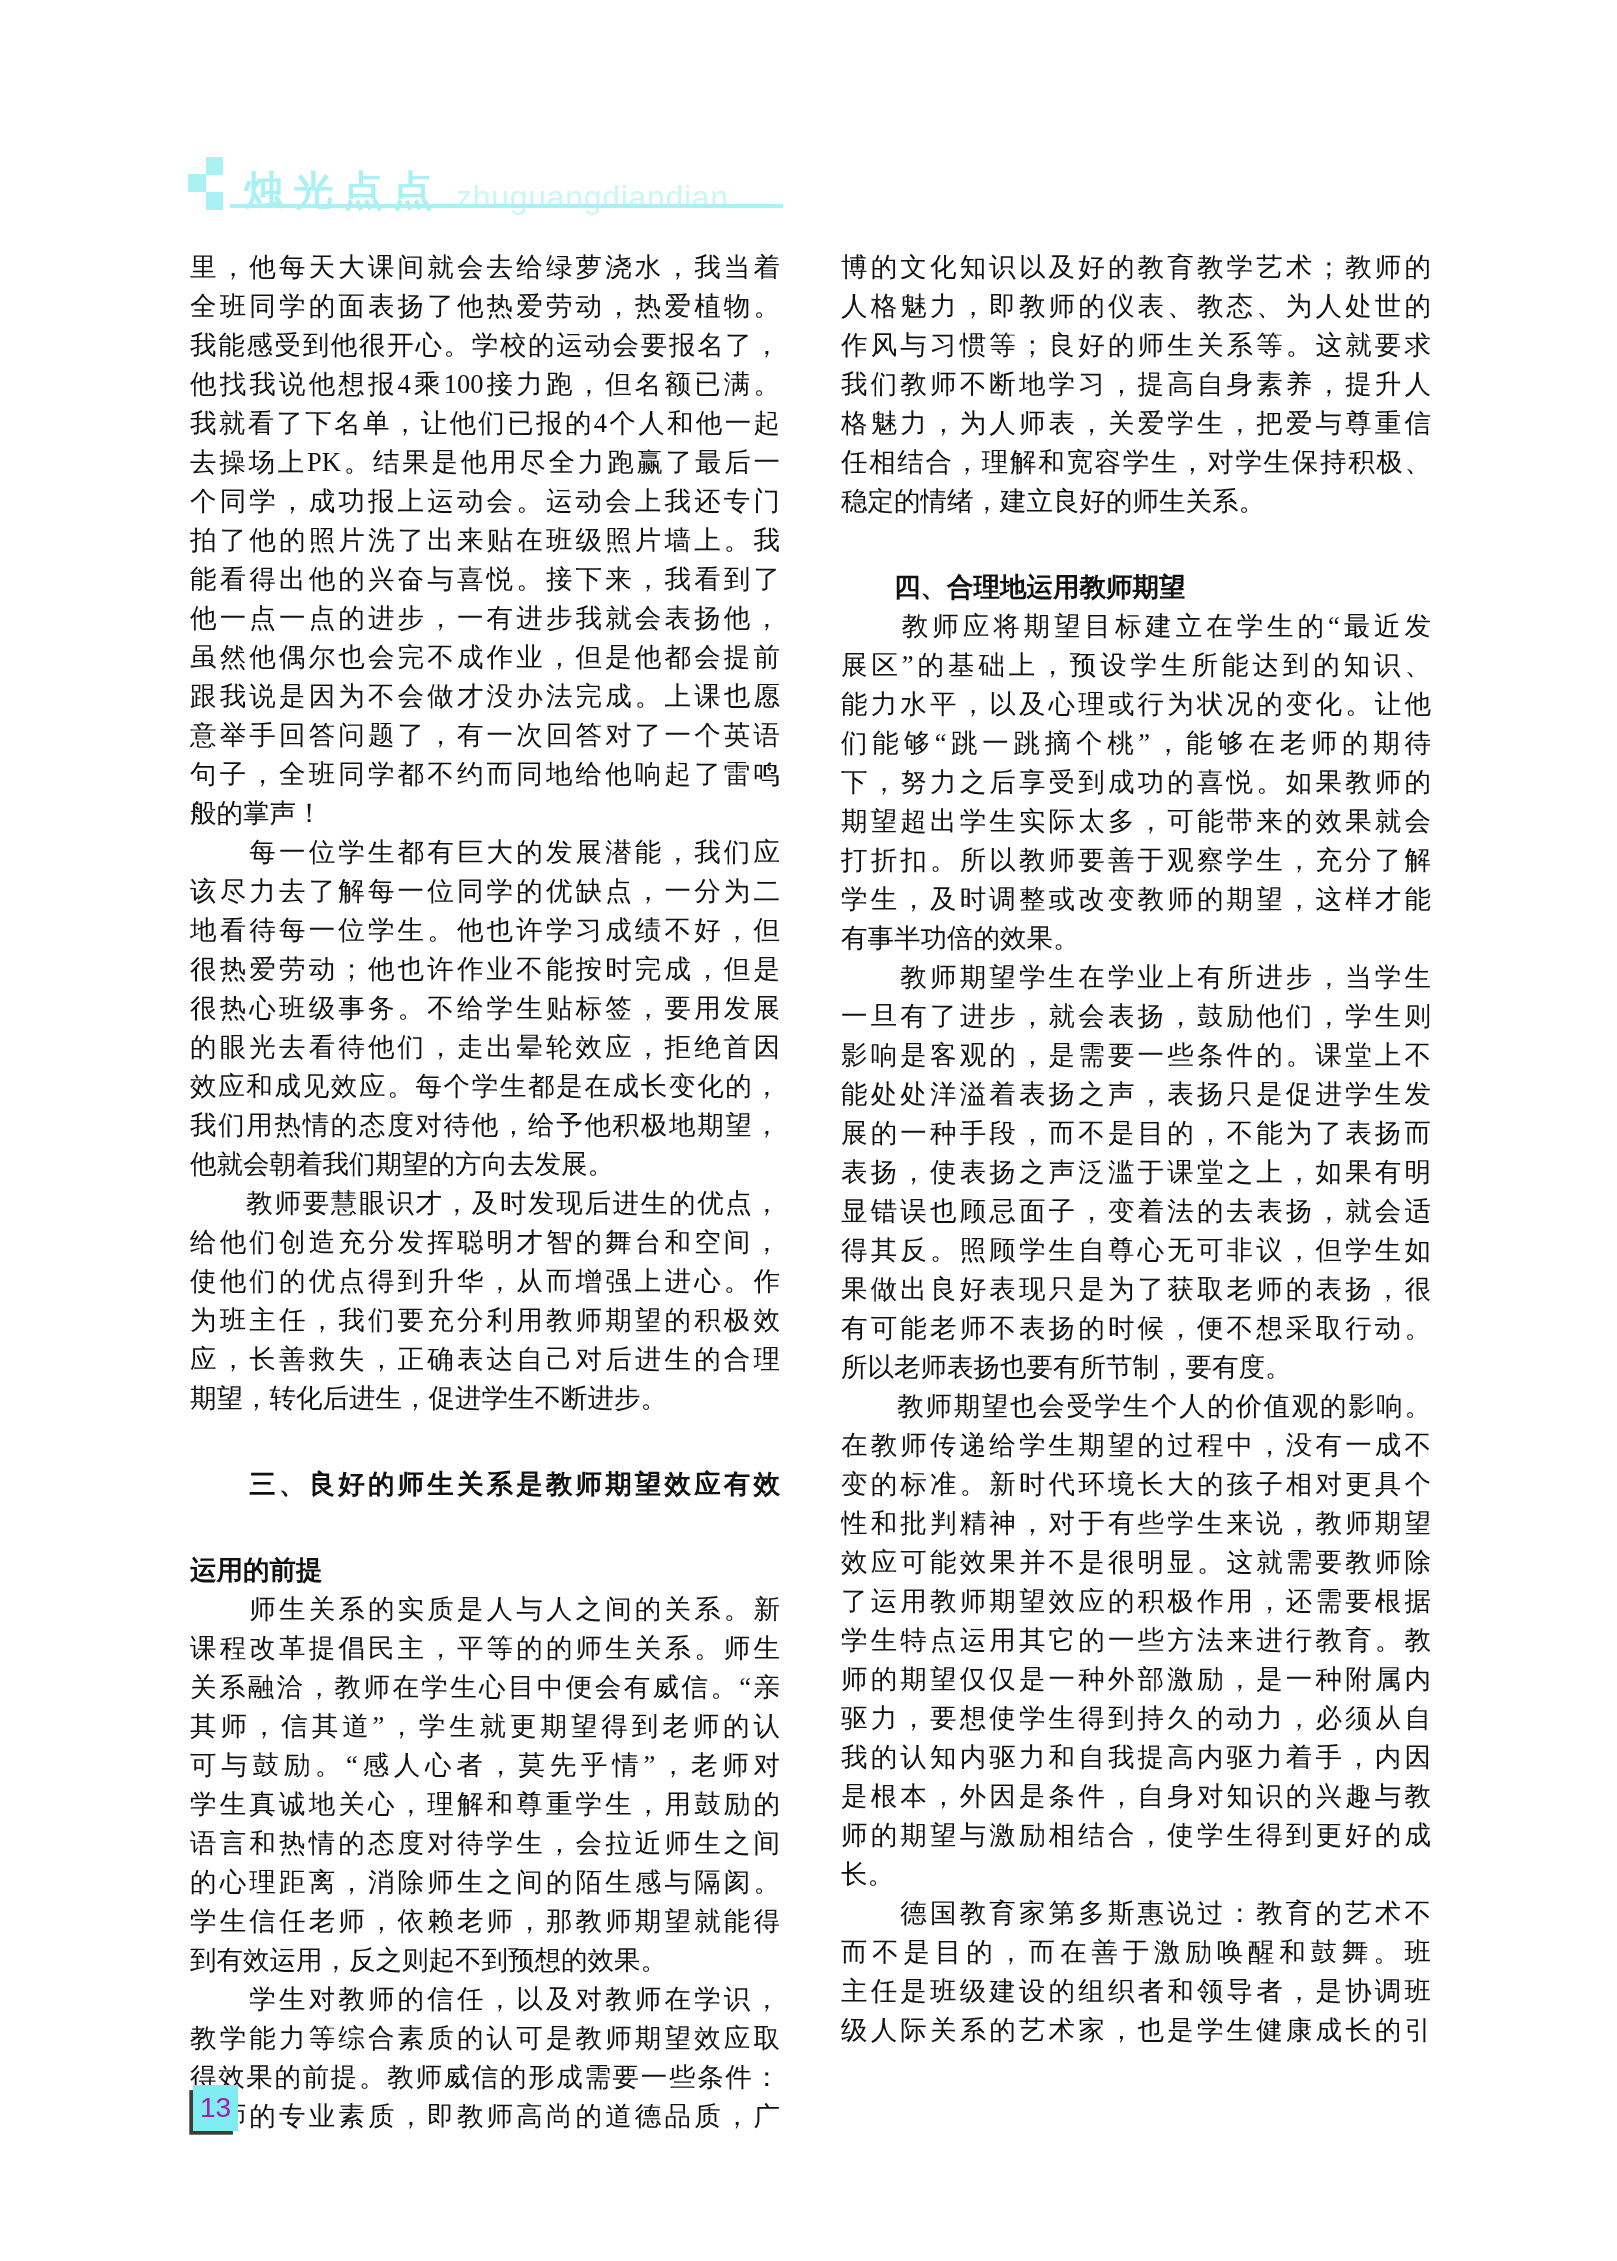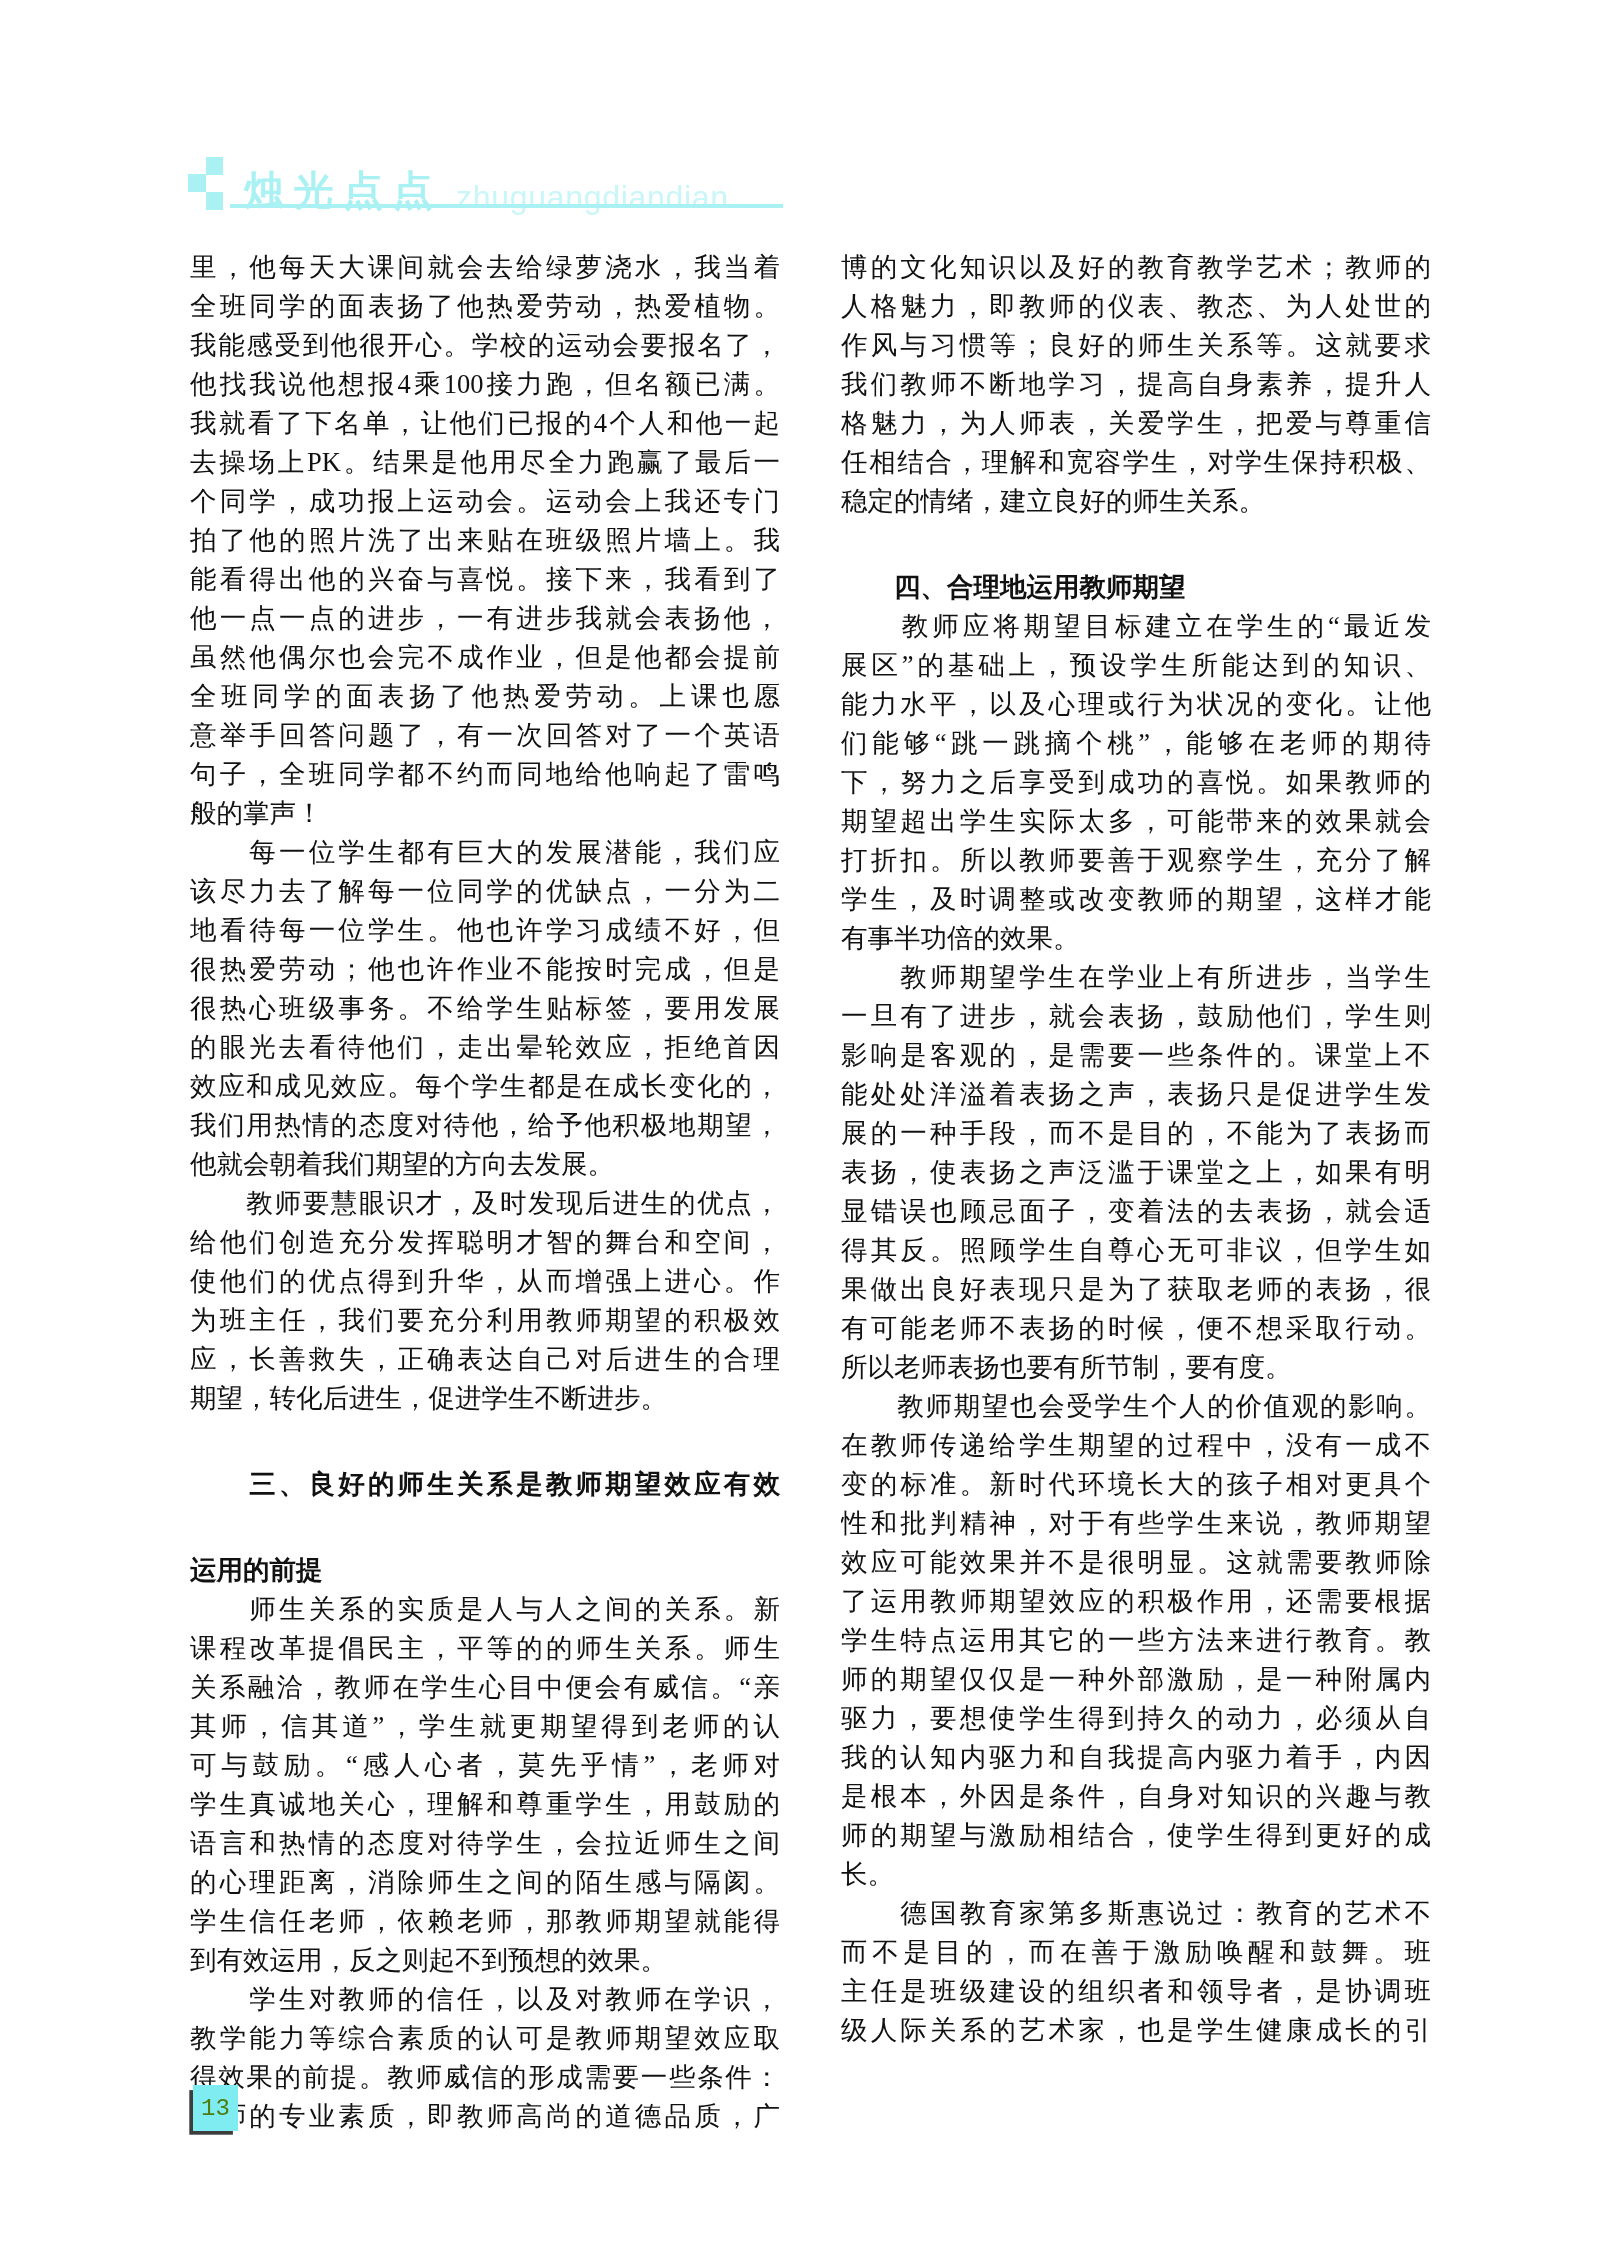--- a/index.html
+++ b/index.html
@@ -43,22 +43,22 @@
   .ln { height:39px; overflow:hidden; text-align-last:justify; }
   .ln.end { text-align-last:auto; }
   .ln.bold { font-weight:bold;margin-top:47px; }
   
   .pagenum {
     position:absolute; left:193px; top:2085px;
     width:45px; height:46px;
     background:var(--box);
     box-shadow:-4.4px 4.4px 0 -0.7px var(--shadow);
     display:flex; align-items:center; justify-content:center;
-    font-family:Liberation Mono, monospace;
-    font-size:24px; color:#4d7c0f;
+    font-family:Liberation Sans, sans-serif;
+    font-size:28px; color:#a21caf;
   }
 </style>
 </head>
 <body>
 
 <div class="page" style="--accent: #a9f1f3; --pinyin: #c9f6f8; --box: #7fecf2; --shadow: #3d3d3d; --ink: #111111;">
 
   <div class="logo-mark">
     <span class="sq sq1"></span>
     <span class="sq sq2"></span>
@@ -73,21 +73,21 @@
       <div class="ln">全班同学的面表扬了他热爱劳动，热爱植物。</div>
       <div class="ln">我能感受到他很开心。学校的运动会要报名了，</div>
       <div class="ln">他找我说他想报4乘100接力跑，但名额已满。</div>
       <div class="ln">我就看了下名单，让他们已报的4个人和他一起</div>
       <div class="ln">去操场上PK。结果是他用尽全力跑赢了最后一</div>
       <div class="ln">个同学，成功报上运动会。运动会上我还专门</div>
       <div class="ln">拍了他的照片洗了出来贴在班级照片墙上。我</div>
       <div class="ln">能看得出他的兴奋与喜悦。接下来，我看到了</div>
       <div class="ln">他一点一点的进步，一有进步我就会表扬他，</div>
       <div class="ln">虽然他偶尔也会完不成作业，但是他都会提前</div>
-      <div class="ln">全班同学的面表扬了他热爱劳动。上课也愿</div>
+      <div class="ln">跟我说是因为不会做才没办法完成。上课也愿</div>
       <div class="ln">意举手回答问题了，有一次回答对了一个英语</div>
       <div class="ln">句子，全班同学都不约而同地给他响起了雷鸣</div>
       <div class="ln end">般的掌声！</div>
       <div class="ln">　　每一位学生都有巨大的发展潜能，我们应</div>
       <div class="ln">该尽力去了解每一位同学的优缺点，一分为二</div>
       <div class="ln">地看待每一位学生。他也许学习成绩不好，但</div>
       <div class="ln">很热爱劳动；他也许作业不能按时完成，但是</div>
       <div class="ln">很热心班级事务。不给学生贴标签，要用发展</div>
       <div class="ln">的眼光去看待他们，走出晕轮效应，拒绝首因</div>
       <div class="ln">效应和成见效应。每个学生都是在成长变化的，</div>

